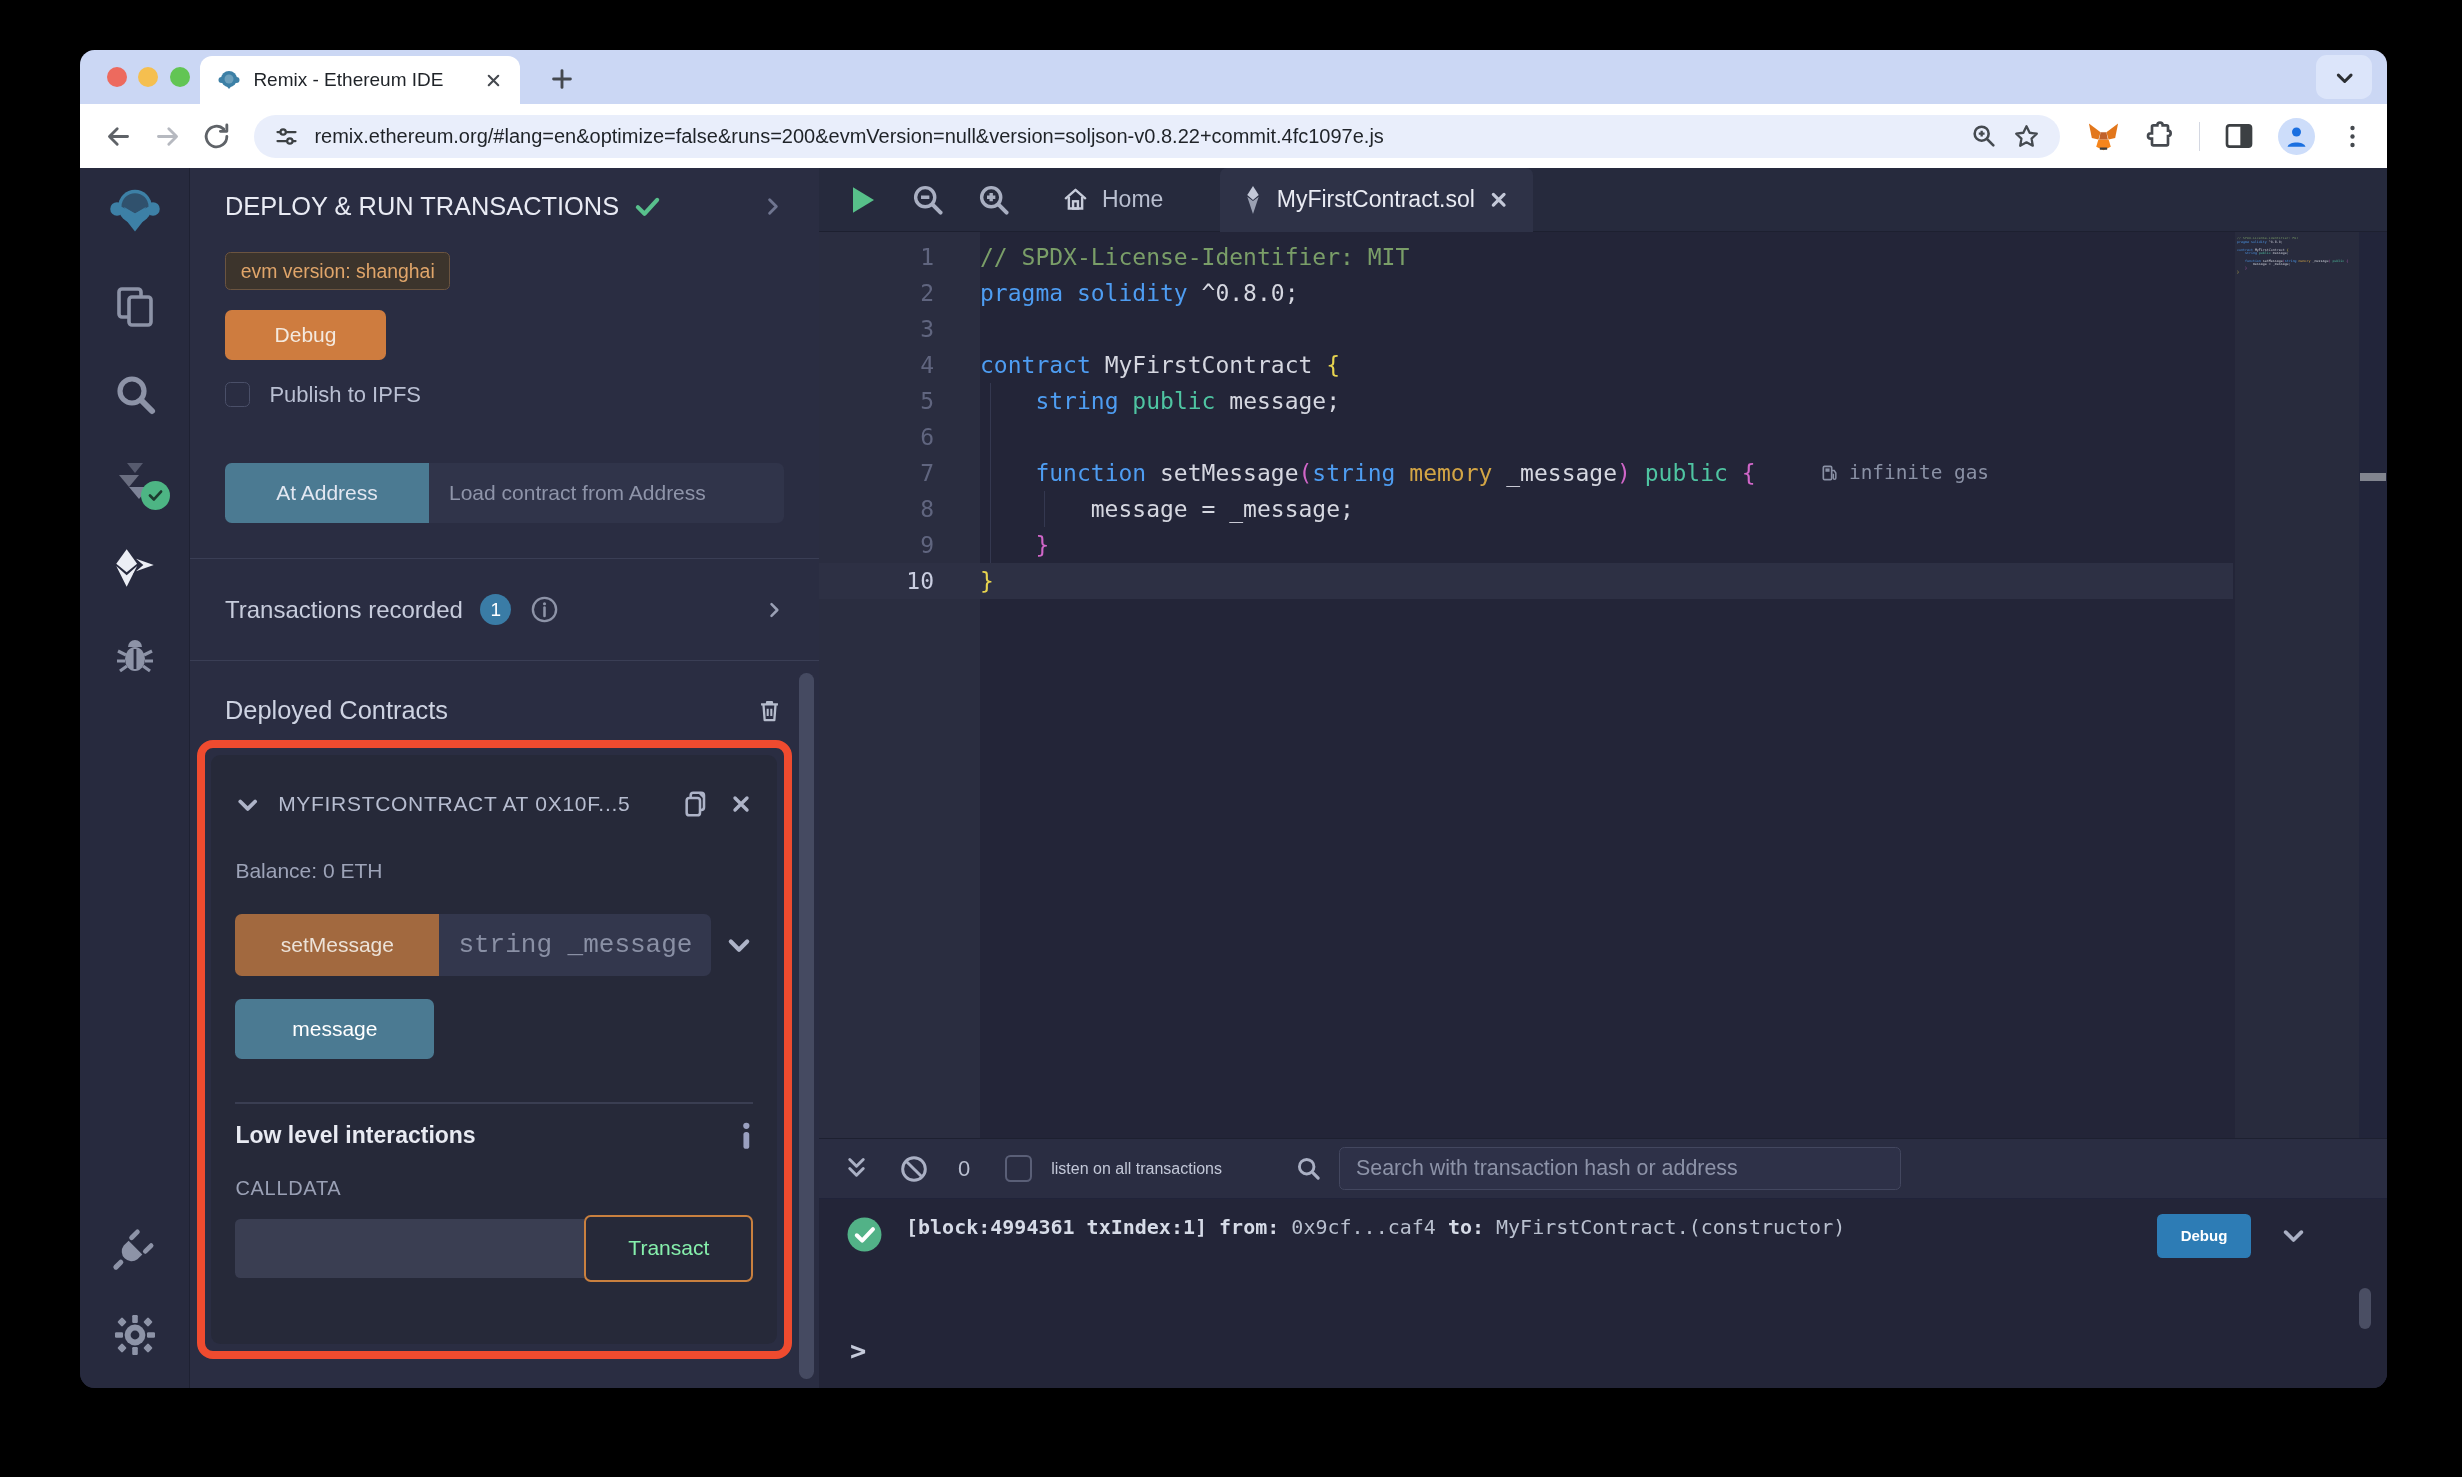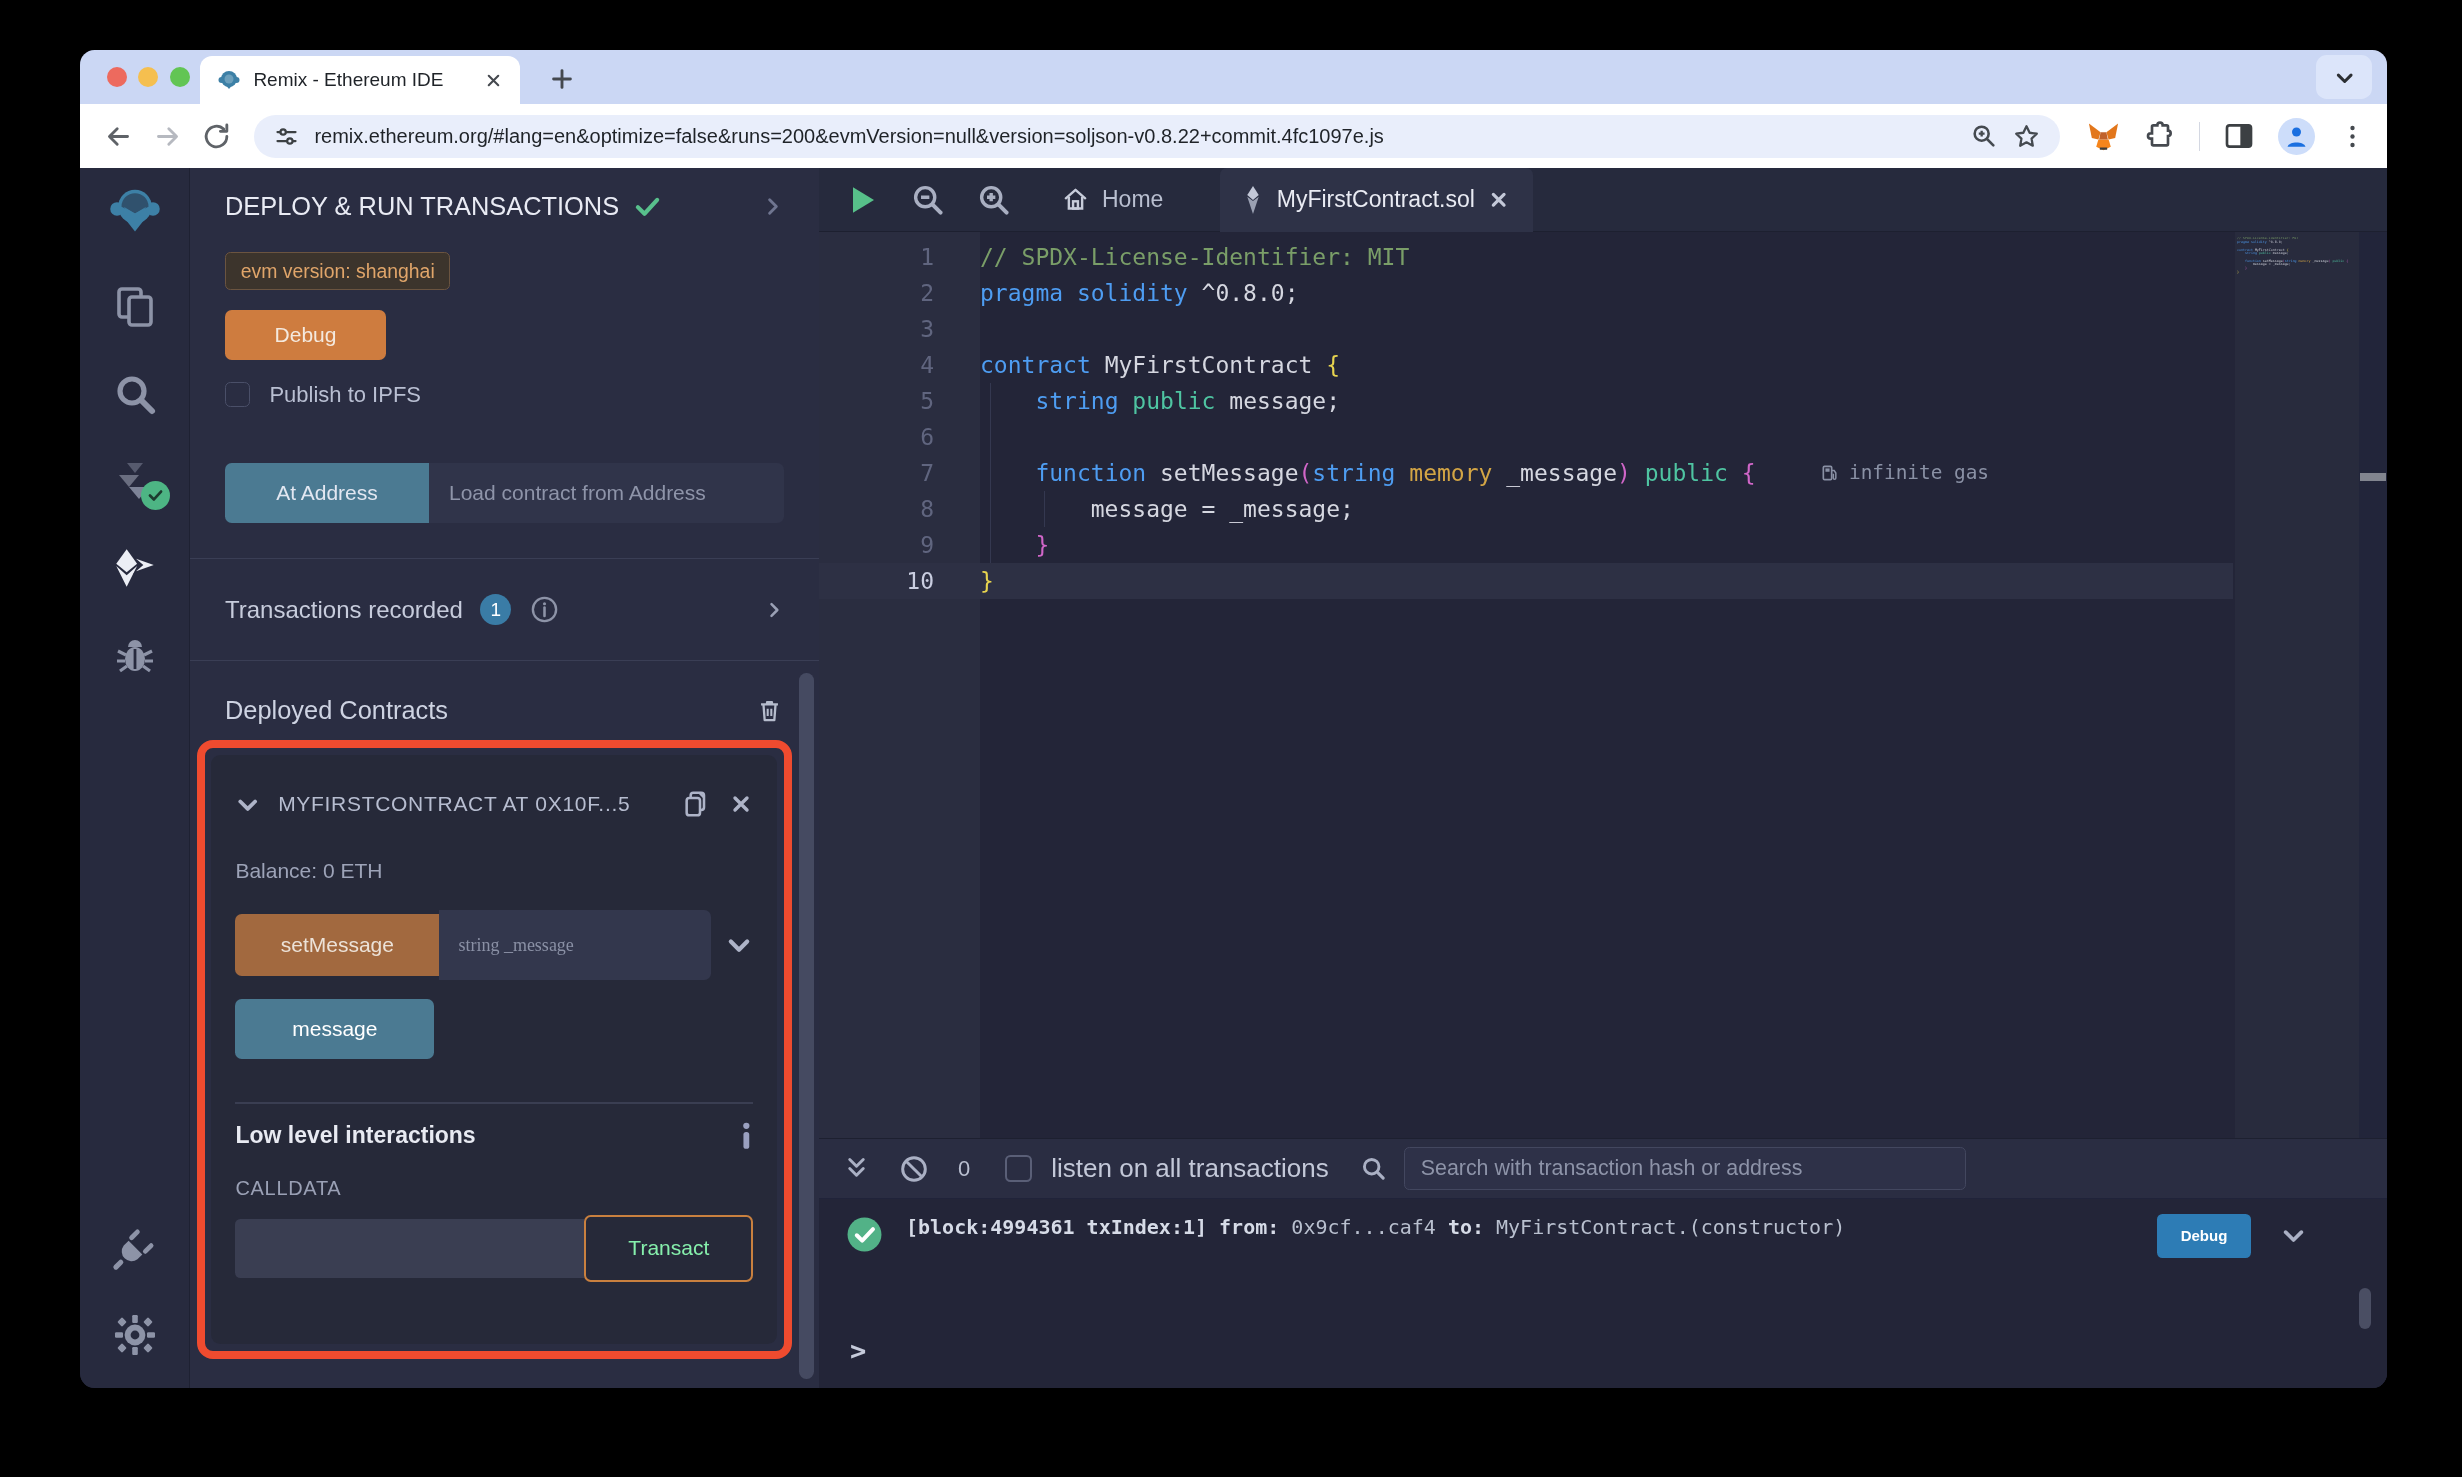--- a/index.html
+++ b/index.html
@@ -68,22 +68,22 @@
   .deprow { display:flex; align-items:center; margin-top:35px; }
   .deptitle { font-size:25.4px; color:#ced3e2; flex:1; }
   .redbox { position:absolute; left:6.7px; right:27px; top:572px; height:619px;
             border:8.7px solid #ef4b2f; border-radius:16px; padding:6.7px; }
   .card { background:#262939; border-radius:9.4px; height:100%; padding:19px 24px; position:relative; }
   .c-head { display:flex; align-items:center; gap:17.4px; margin-top:14.7px; }
   .c-title { font-size:21px; color:#b7bdd0; letter-spacing:0.7px; flex:1; white-space:nowrap; overflow:hidden; }
   .c-bal { margin-top:39px; font-size:21px; color:#9da3b8; }
   .fnrow { display:flex; align-items:center; margin-top:31px; height:62px; }
   .fn-btn { width:204px; height:62px; background:#a2693f; color:#ece2d8; font-size:21px; border-radius:6.7px 0 0 6.7px; }
-  .fn-input { flex:1; height:70px; background:#33374d; border:none; border-radius:0 6.7px 6.7px 0; outline:none;
-              color:#c7ccdb; font-size:18px; padding:0 19px; font-family:Liberation Serif, serif; min-width:0; }
+  .fn-input { flex:1; height:62px; background:#33374d; border:none; border-radius:0 6.7px 6.7px 0; outline:none;
+              color:#c7ccdb; font-size:26px; padding:0 19px; font-family:Liberation Mono, monospace; min-width:0; }
   .fn-input::placeholder { color:#8a90a5; }
   .fnrow .chev { margin-left:14.7px; }
   .read-btn { display:block; margin-top:23px; width:199px; height:60px; background:#4b7a92;
               color:#fff; font-size:21px; border-radius:6.7px; }
   .c-hr { height:1.3px; background:#3a3e52; margin-top:43px; }
   .llrow { display:flex; align-items:center; margin-top:17.4px; }
   .lllbl { font-size:23px; color:#e8eaf2; font-weight:700; flex:1; }
   .calldata { margin-top:27px; font-size:20px; color:#9aa0b5; letter-spacing:0.7px; }
   .ctrow { display:flex; align-items:center; margin-top:14.7px; }
   .ct-input { flex:1; height:59px; background:#3a3e52; border:none; border-radius:5.4px 0 0 5.4px;
@@ -122,21 +122,21 @@
   .minimap { position:absolute; right:32px; top:5.4px; width:118px; font-family:"DejaVu Sans Mono", monospace;
              font-size:3.3px; line-height:3.7px; white-space:pre; overflow:hidden; opacity:.9; }
 
   
   .terminal { height:251px; display:flex; flex-direction:column; border-top:1.3px solid #1d2030; }
   .tbar { height:60px; background:#2a2d42; border-bottom:1.3px solid #20233a;
           display:flex; align-items:center; padding:0 24px; }
   .tbar .ic { display:flex; align-items:center; justify-content:center; margin-right:28px; }
   .tzero { font-size:22px; color:#b9bfd0; margin-right:35px; }
   .tcb { width:27px; height:27px; border:2px solid #5a5f77; border-radius:5.4px; margin-right:19px; }
-  .tlisten { font-size:26px; color:#c3c8d8; margin-right:30px; }
+  .tlisten { font-size:16px; color:#c3c8d8; margin-right:72px; }
   .tsin { width:562px; height:43px; background:#2e3148; border:1.3px solid #43475f; border-radius:5.4px;
           outline:none; color:#c7ccdb; font-size:21.4px; padding:0 16px; font-family:inherit; }
   .tsin::placeholder { color:#8d93a8; }
   .tlog { flex:1; background:#232538; position:relative; padding:13.4px 0 0 27px; display:flex; }
   .gcheck { width:37px; height:37px; flex:none; margin-top:4px; }
   .logtxt { font-family:"DejaVu Sans Mono", monospace; font-size:20px; line-height:31px;
             color:#b9c0cf; margin-left:23px; white-space:nowrap; }
   .logtxt b { color:#d6dbe7; }
   .debugwrap { position:absolute; right:80px; top:14.7px; display:flex; align-items:center; gap:29px; }
   .debug-btn { width:94px; height:44px; background:#2d7cb5; border-radius:5.4px; color:#fff;

